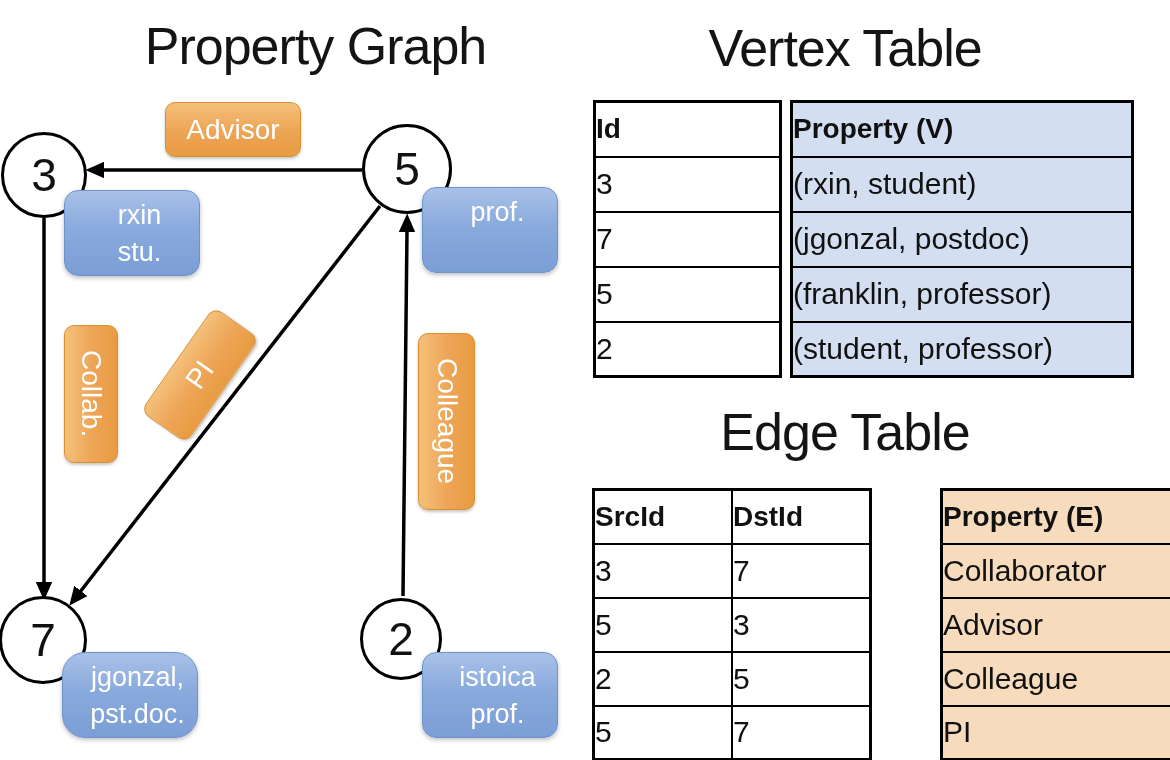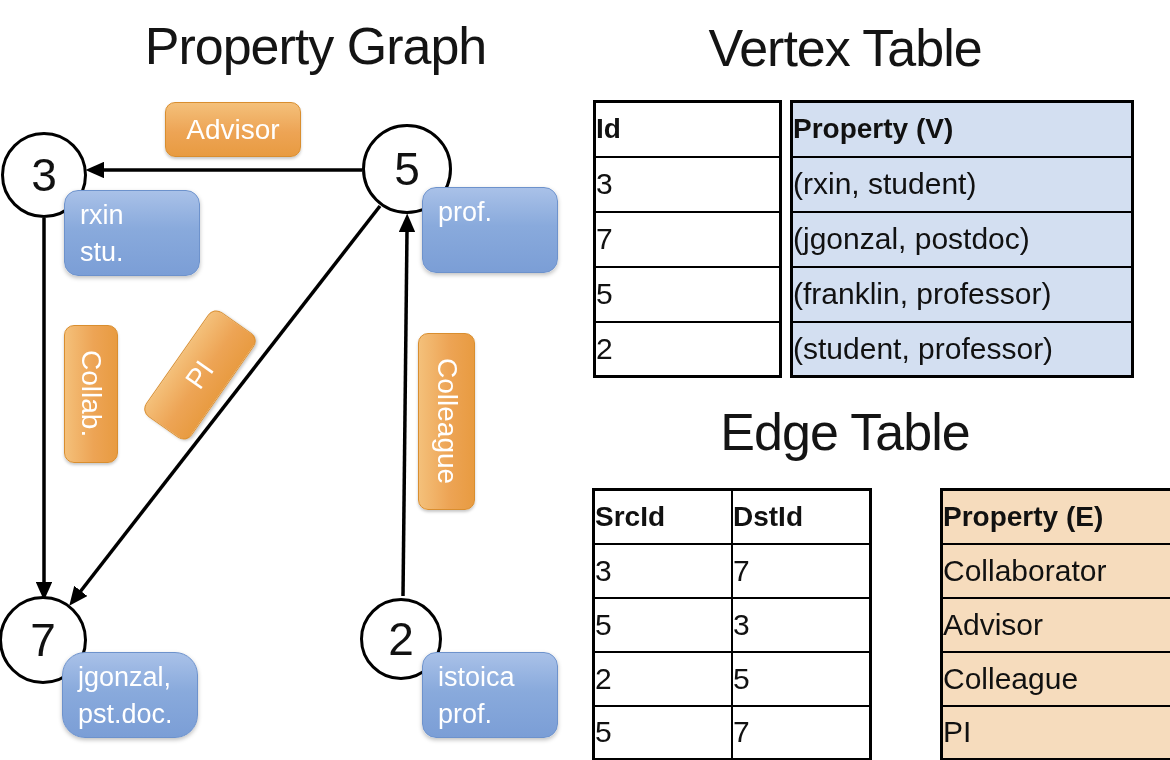--- a/index.html
+++ b/index.html
@@ -25,21 +25,21 @@
   #node-5 { left:362px; top:124px; width:90px; height:90px; }
   #node-7 { left:-1px;  top:596px; width:88px; height:88px; }
   #node-2 { left:360px; top:598px; width:82px; height:82px; }
 
   
   .vbox {
     position:absolute; width:136px; height:86px; box-sizing:border-box;
     border-radius:14px; border:1.5px solid #6d92cc;
     background:linear-gradient(180deg,#a9c1e8 0%, #89aadc 45%, #7b9ed6 100%);
     color:#fff; font-size:27px; line-height:37px; padding:6px 0 0 15px;
-    box-shadow:0 2px 4px rgba(0,0,0,0.25); z-index:4;
+    box-shadow:0 2px 4px rgba(0,0,0,0.25); z-index:4;text-align:center;
   }
   #vbox-rxin     { left:64px;  top:190px; }
   #vbox-franklin { left:422px; top:187px; }
   #vbox-jgonzal  { left:62px;  top:652px;border-radius:23px; }
   #vbox-istoica  { left:422px; top:652px; }
 
   
   .ebox {
     position:absolute; box-sizing:border-box; border-radius:10px;
     border:1px solid #d98e2f;

